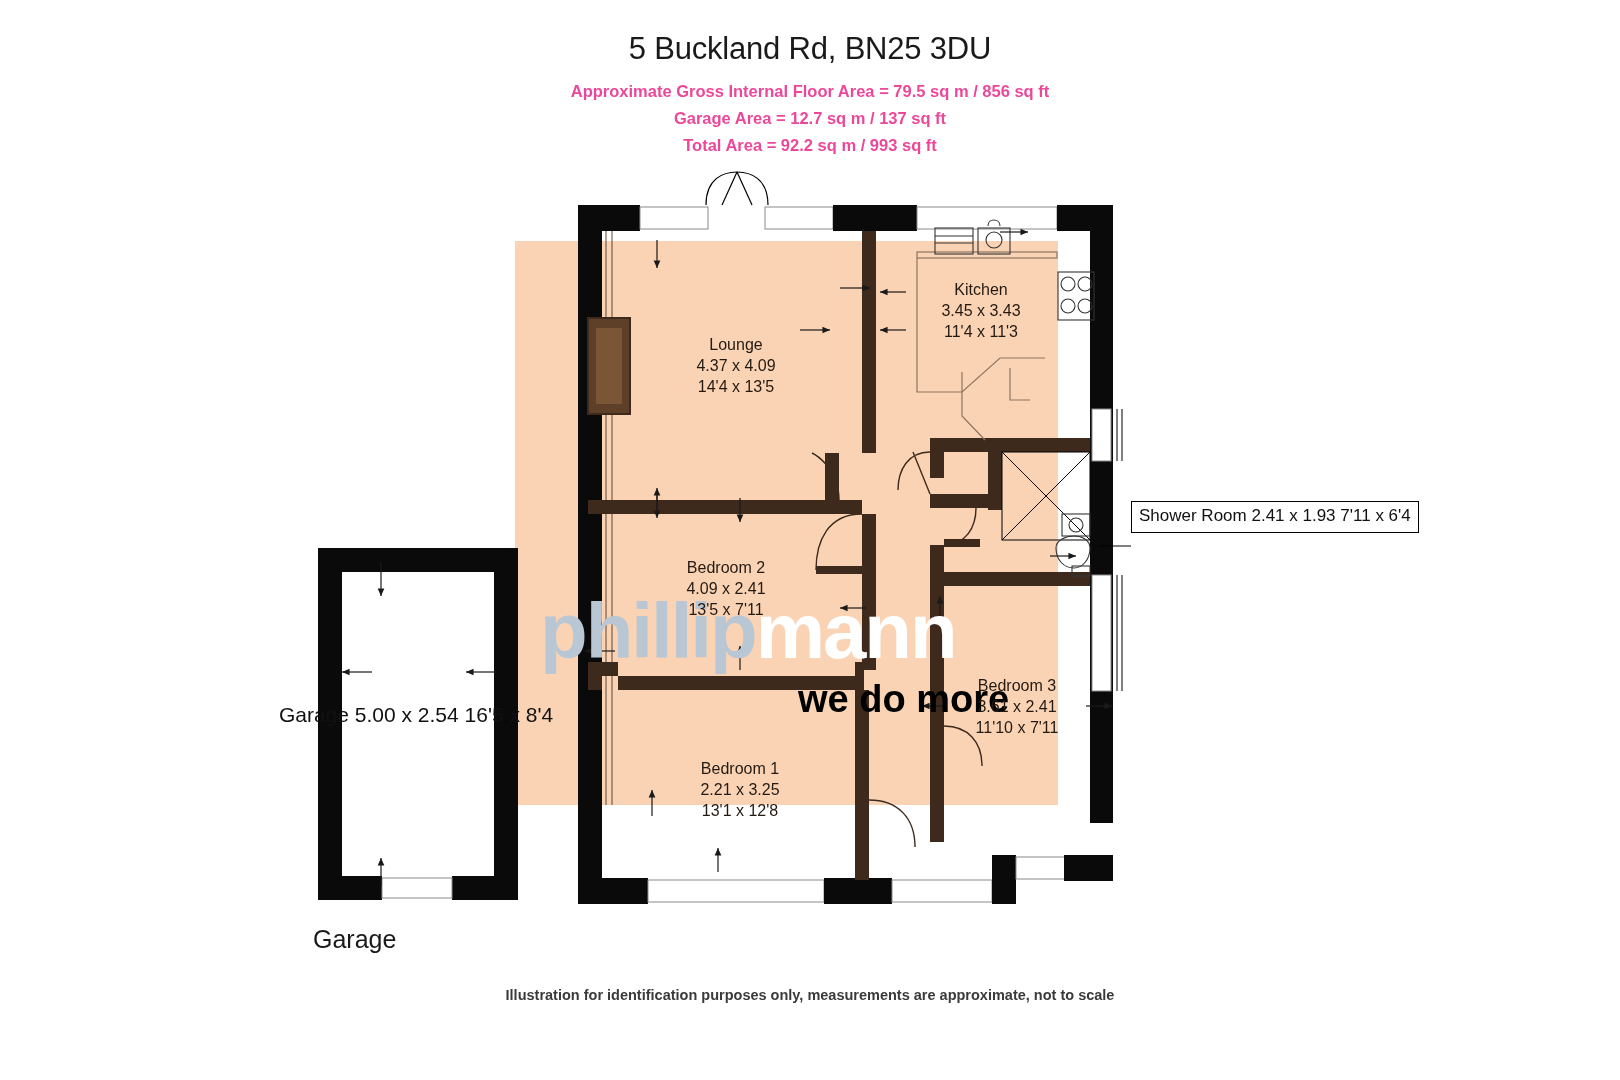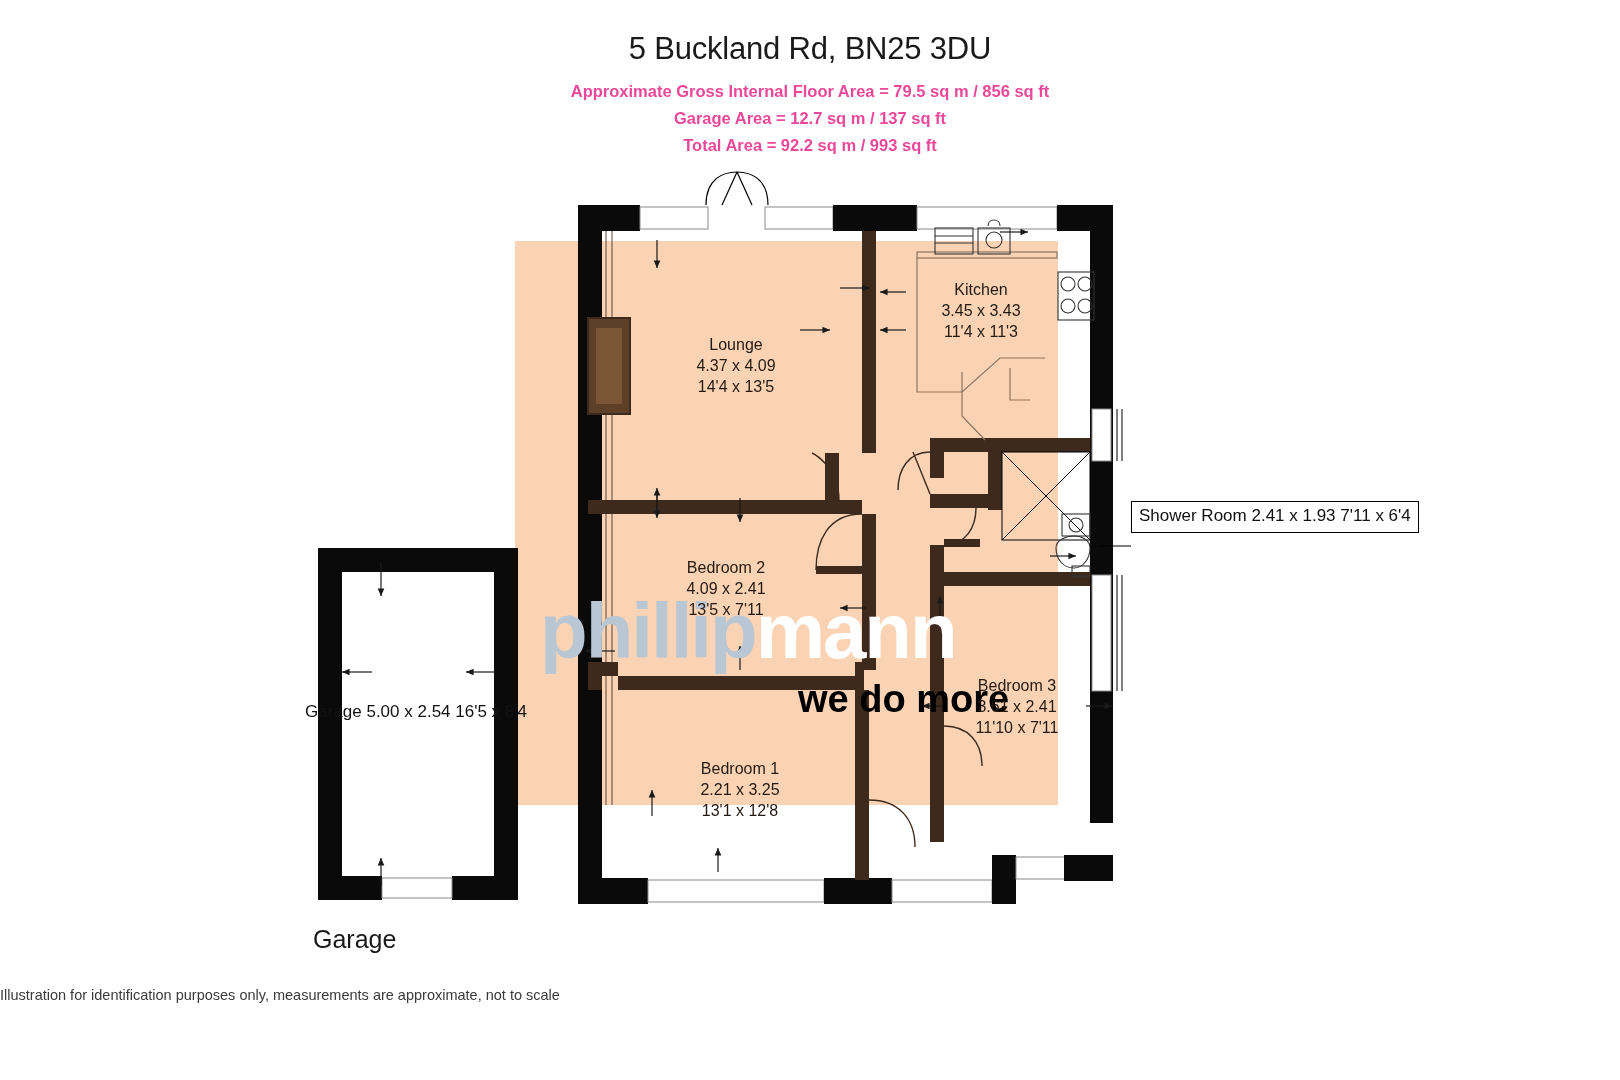--- a/index.html
+++ b/index.html
@@ -7,39 +7,39 @@
        font-family:"Liberation Sans", sans-serif;color:#1a1a1a;}
 
   
   #header{position:absolute;left:0;top:0;width:1620px;text-align:center;}
   #plan-title{font-size:31px;font-weight:400;letter-spacing:-0.2px;
               margin:0;padding-top:32px;line-height:1.1;color:#1a1a1a;}
   .area-line{font-size:16.5px;font-weight:bold;line-height:1.62;margin:0;color:#ec4899;}
   #area-lines{margin-top:12px;}
 
   
-  #footer-note{position:absolute;left:0;top:987px;width:1620px;text-align:left;
-               font-size:14.5px;color:#3a3a3a;font-weight:400;}
+  #footer-note{position:absolute;left:0;top:987px;width:1620px;text-align:center;
+               font-size:14.5px;color:#3a3a3a;font-weight:700;}
   #garage-caption{position:absolute;left:313px;top:925px;font-size:25px;
                   color:#1a1a1a;font-weight:400;}
 
   
   #stage{position:absolute;left:0;top:0;width:1620px;height:1080px;}
   #stage svg{position:absolute;left:0;top:0;}
 
   
   .room-label{position:absolute;text-align:center;line-height:1.30;
               font-size:16px;color:#241a12;white-space:nowrap;
               transform:translateX(-50%);}
   .room-label .nm{display:block;}
   .room-label .dm{display:block;}
   .room-label .di{display:block;}
 
   .garage-label{position:absolute;text-align:center;line-height:1.30;
-                font-size:17px;color:#111;white-space:nowrap;
+                font-size:21px;color:#111;white-space:nowrap;
                 transform:translateX(-50%);}
 
   
   #shower-box{position:absolute;left:1131px;top:501px;
               border:1px solid #000;background:#fff;
               padding:3px 7px 5px 7px;text-align:right;
               line-height:1.28;font-size:17px;color:#111;white-space:nowrap;}
 
   
   #watermark{position:absolute;left:540px;top:592px;width:500px;height:140px;

